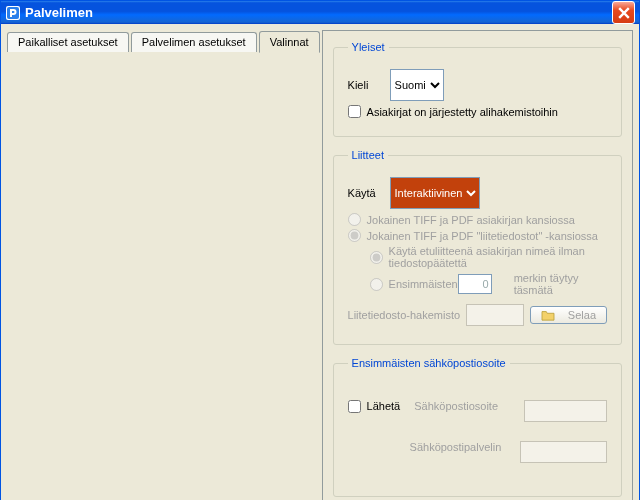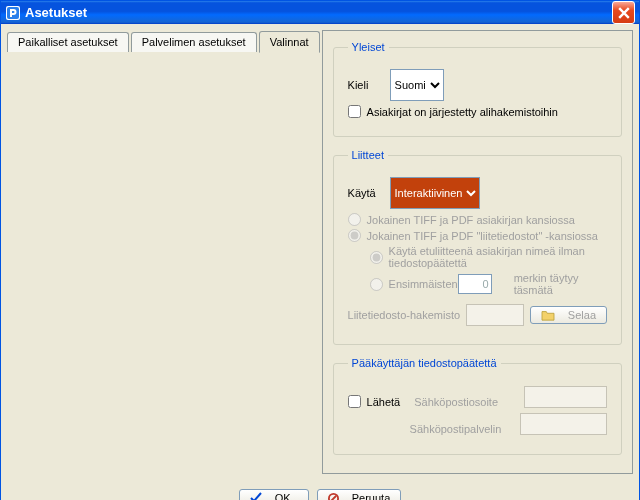--- a/index.html
+++ b/index.html
@@ -24,40 +24,40 @@
 .radio-row{display:flex;align-items:center;margin:3px 0;color:#a0a0a0}
 .radio-row input{margin:0 6px 0 0}
 .sub{margin-left:22px}
 .numbox{width:28px;height:18px;border:1px solid #7f9db9;background:#fff;text-align:right;color:#9aa;padding:0 2px;font:inherit}
 .pathbox{flex:1;height:20px;border:1px solid #c6c3b6;background:#f4f2e9;margin:0 6px 0 6px}
 .textbox{flex:1;height:20px;border:1px solid #c6c3b6;background:#f4f2e9}
 .btn{border:1px solid #7f9db9;background:linear-gradient(to bottom,#fff,#eceae0);border-radius:3px;padding:2px 10px;font:inherit;cursor:pointer;display:inline-flex;align-items:center;gap:13px}
 .btn.disabled{color:#a0a0a0;cursor:default}
 .folder-ico{width:14px;height:12px}
 .disabled-text{color:#a0a0a0}
-.email-row{display:flex;align-items:flex-end;margin:5px 0}
+.email-row{display:flex;align-items:flex-start;margin:19px 0}
 .email-label{width:110px;color:#a0a0a0}
 .footer{padding:9px 0;display:flex;justify-content:center;gap:8px;background:#ece9d8}
 .footer .btn{min-width:70px;justify-content:flex-start}
 .check-ico{width:12px;height:12px}
 .cancel-ico{width:11px;height:11px}
 </style>
 </head>
 <body>
 <div class="window">
 
 <div class="titlebar">
   <span class="app-icon">
     <svg width="16" height="16" viewBox="0 0 16 16">
           <rect x="1" y="1" width="14" height="14" rx="2" fill="#fff"></rect>
           <rect x="2" y="2" width="12" height="12" rx="2" fill="#2a80eb"></rect>
           <path d="M5 4h3.5a3 3 0 0 1 0 6H7v2H5z M7 6v2h1.5a1 1 0 0 0 0-2z" fill="#fff"></path>
         </svg>
   </span>
-  <span class="title">Asetukset</span>
+  <span class="title">Palvelimen</span>
   <div class="close">
     <svg width="12" height="12" viewBox="0 0 10 10">
           <path d="M1 1l8 8M9 1l-8 8" stroke="#fff" stroke-width="2"></path>
         </svg>
   </div>
 </div>
 
 <div class="client">
   <div class="tabstrip">
     <div class="tab"><span>Paikalliset asetukset</span></div>
@@ -112,21 +112,21 @@
         <button class="btn disabled">
           <svg class="folder-ico" viewBox="0 0 16 14">
                 <path d="M1 3h5l1 2h8v8H1z" fill="#f3d16a" stroke="#bca23e"></path>
               </svg>
           <span>Selaa</span>
         </button>
       </div>
     </fieldset>
 
     <fieldset>
-      <legend>Pääkäyttäjän tiedostopäätettä</legend>
+      <legend>Ensimmäisten sähköpostiosoite</legend>
       <div class="email-row">
         <input type="checkbox" style="">
         <span style="margin-right:14px">Lähetä</span>
         <span class="email-label">Sähköpostiosoite</span>
         <div class="textbox"></div>
       </div>
       <div class="email-row">
         <span style="width:62px"></span>
         <span class="email-label">Sähköpostipalvelin</span>
         <div class="textbox"></div>

